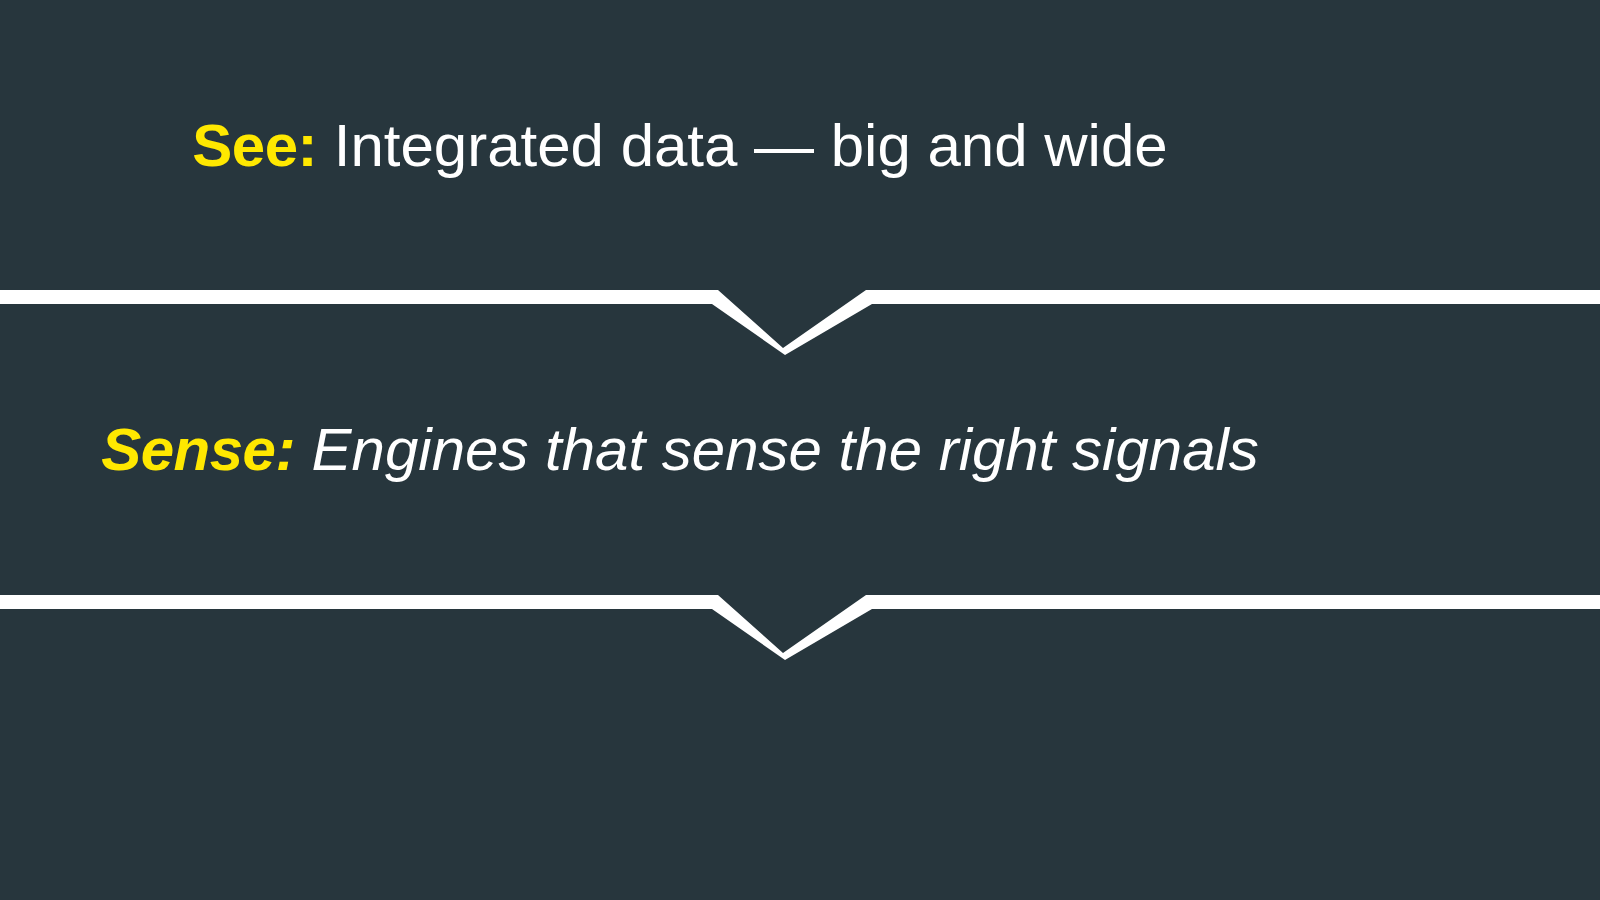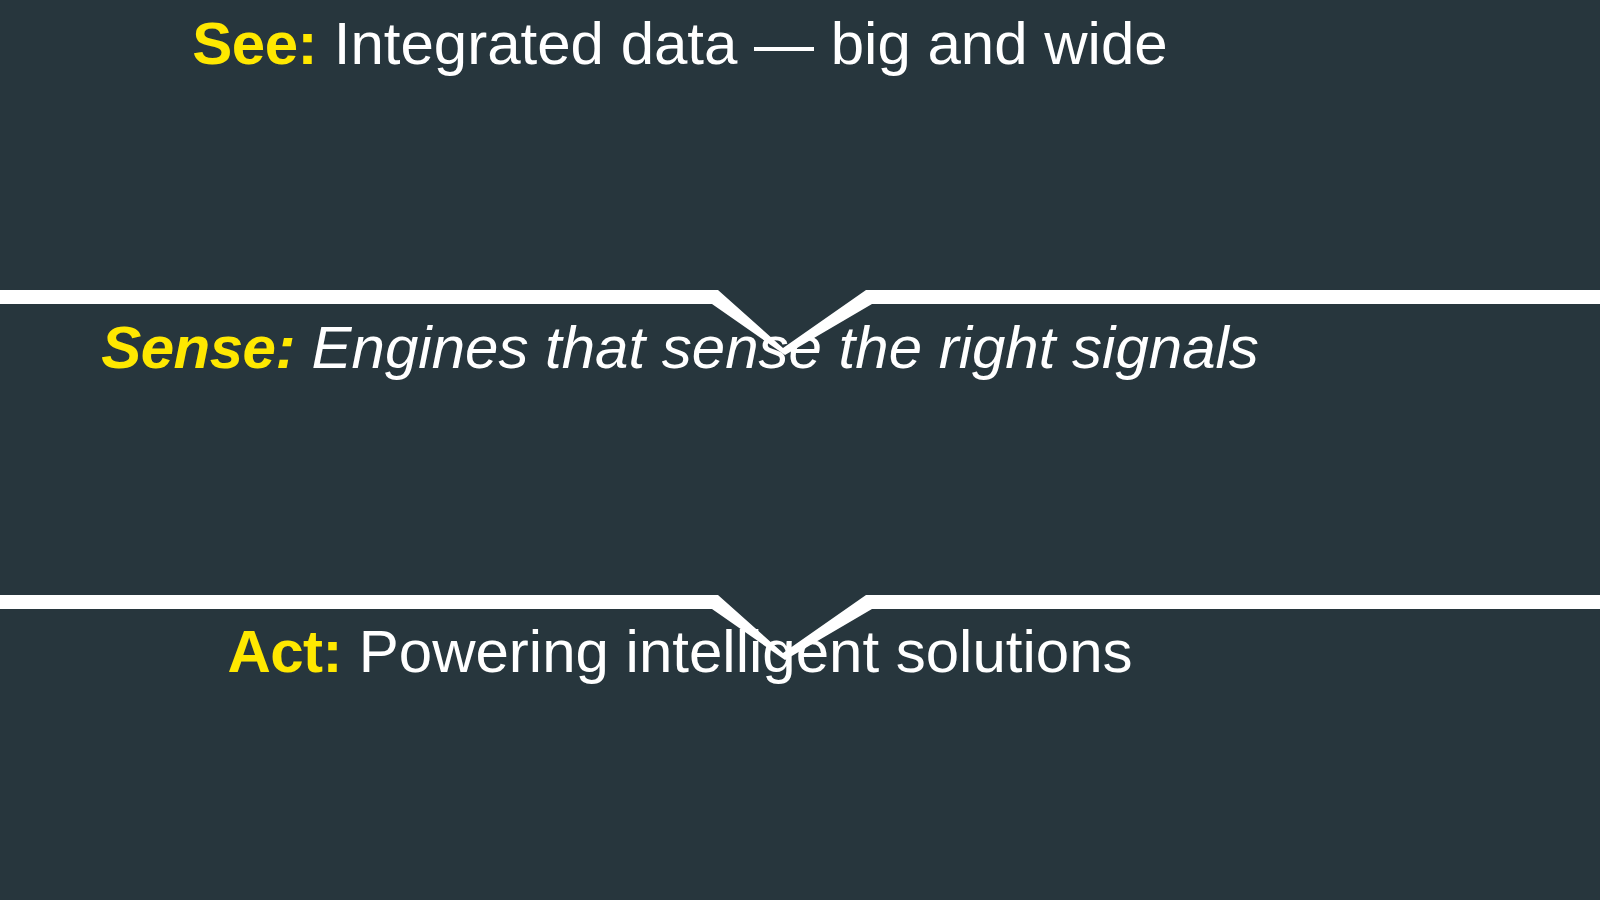--- a/index.html
+++ b/index.html
@@ -23,24 +23,24 @@
     background: #27363d;
     overflow: hidden;
   }
 
   
   .band {
     position: absolute;
     left: 0;
     width: 1360px;
     display: flex;
+    align-items: center;
     justify-content: center;
     text-align: center;
     white-space: nowrap;
-    margin-top: 12px;
   }
 
   .band-1 { top: 0;   height: 290px; }
   .band-2 { top: 304px; height: 291px; }
   .band-3 { top: 608px; height: 292px; }
 
   .statement {
     display: inline-block;
     line-height: 1.05;
     letter-spacing: -0.2px;
@@ -120,19 +120,14 @@
                L 866 5
                L 1600 5
                L 1600 19
                L 872 19
                L 785 70
                L 712 19
                L 0 19 Z" fill="#FFFFFF"></path>
     </svg>
   </div>
 
-  <div class="band band-3">
-    <div class="statement">
-      <span class="label">Act:</span><span class="desc">&nbsp;</span><span class="desc">Powering intelligent solutions</span>
-    </div>
-  </div>
 
 </div>
 
 </body></html>

